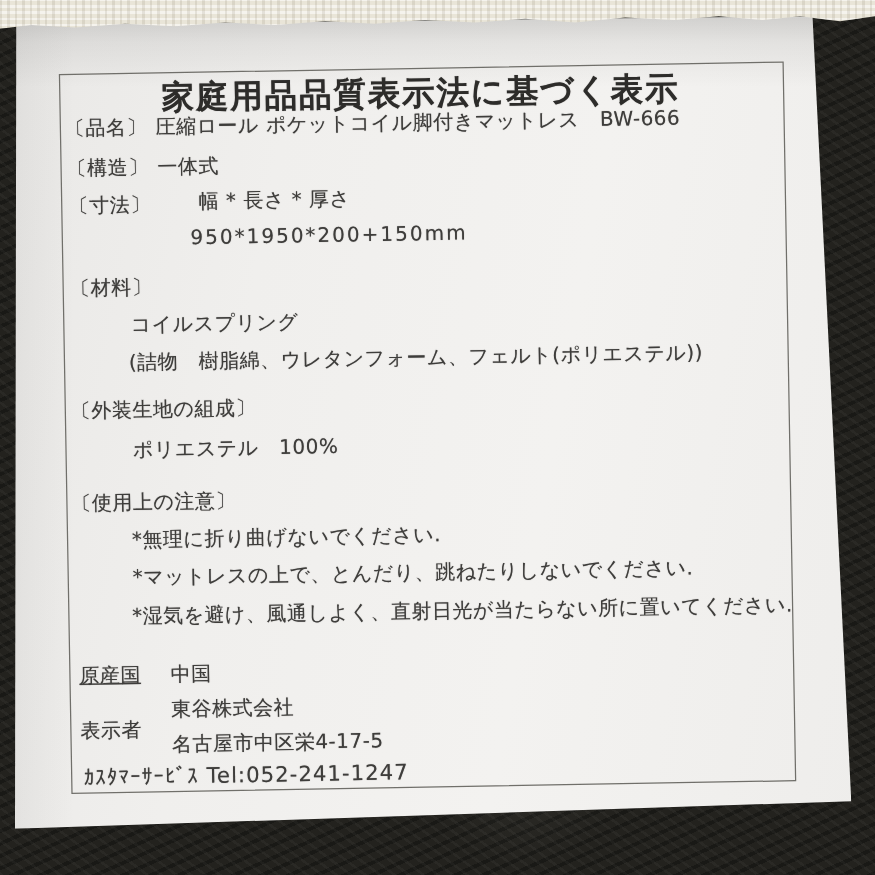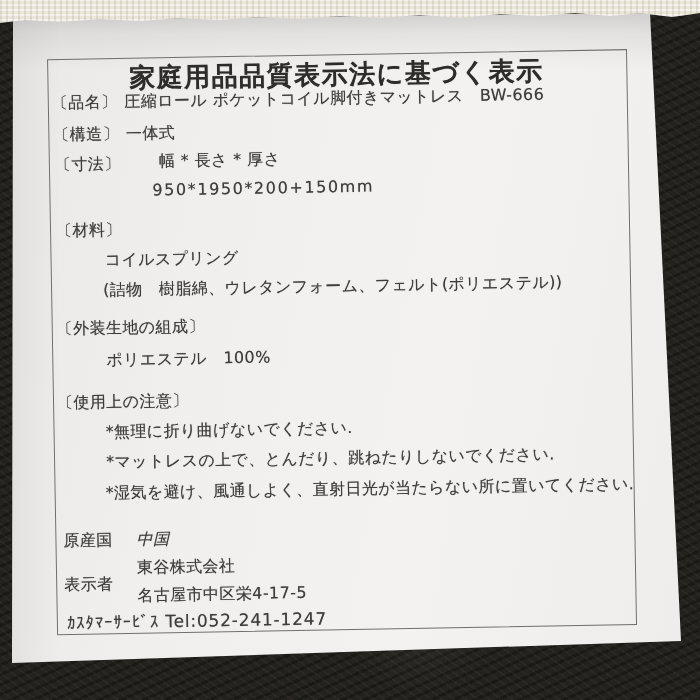--- a/index.html
+++ b/index.html
@@ -89,22 +89,22 @@
       <div class="line" style="left:104px;top:276px;">(詰物　樹脂綿、ウレタンフォーム、フェルト(ポリエステル))</div>
 
       <div class="line" style="left:57px;top:314px;">〔外装生地の組成〕</div>
       <div class="line" style="left:106px;top:346px;">ポリエステル　100%</div>
 
       <div class="line" style="left:56px;top:388px;">〔使用上の注意〕</div>
       <div class="line" style="left:104px;top:418px;">*無理に折り曲げないでください.</div>
       <div class="line" style="left:104px;top:448px;">*マットレスの上で、とんだり、跳ねたりしないでください.</div>
       <div class="line" style="left:103px;top:479px;">*湿気を避け、風通しよく、直射日光が当たらない所に置いてください.</div>
 
-      <div class="line" style="left:60px;top:526px;">原産国</div>
-      <div class="line" style="left:133px;top:526px;font-style:italic;">中国</div>
+      <div class="line" style="left:60px;top:526px;text-decoration:underline;">原産国</div>
+      <div class="line" style="left:133px;top:526px;">中国</div>
 
       <div class="line" style="left:60px;top:570px;">表示者</div>
       <div class="line" style="left:133px;top:554px;">東谷株式会社</div>
       <div class="line" style="left:133px;top:582px;">名古屋市中区栄4-17-5</div>
 
       <div class="line phone" style="left:62px;top:608px;">ｶｽﾀﾏｰｻｰﾋﾞｽ Tel:052-241-1247</div>
 
     </div>
   </div>
 

